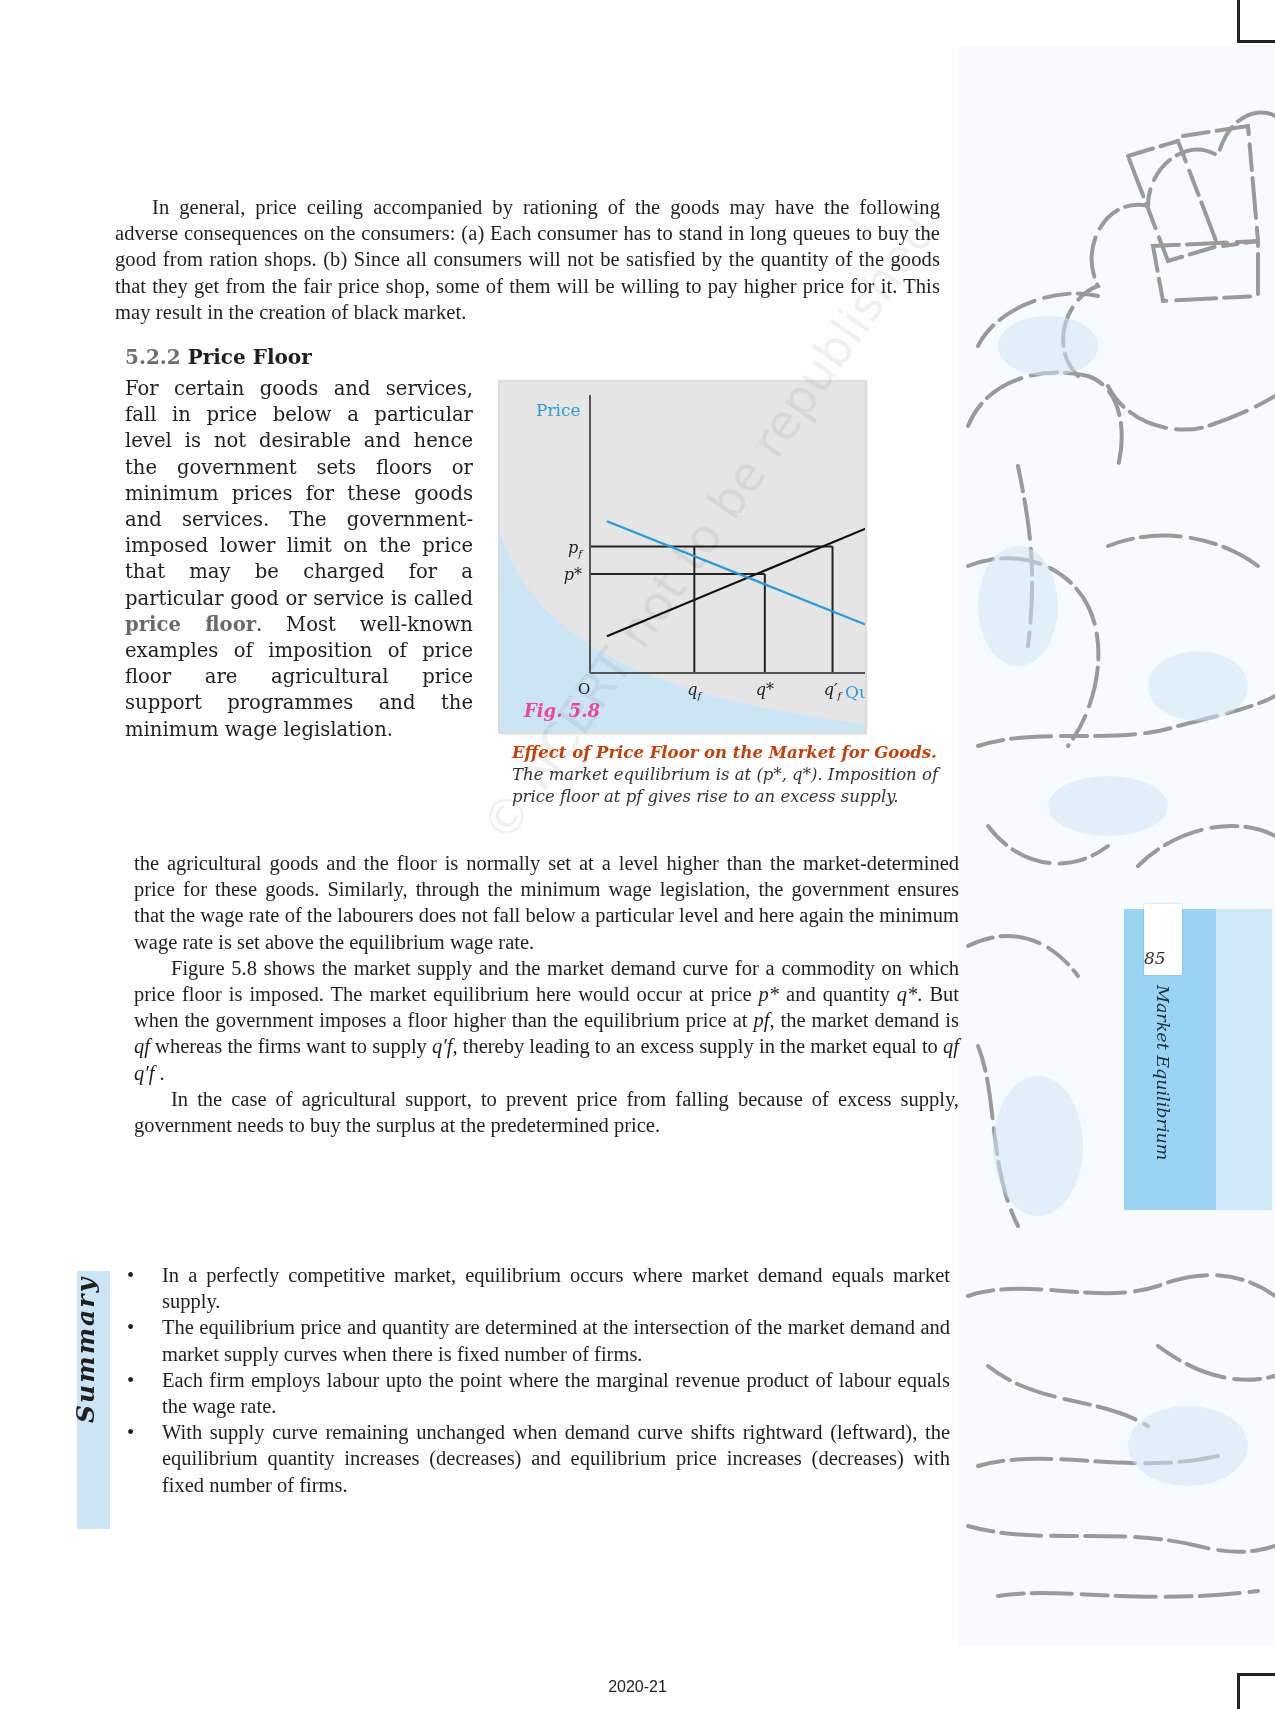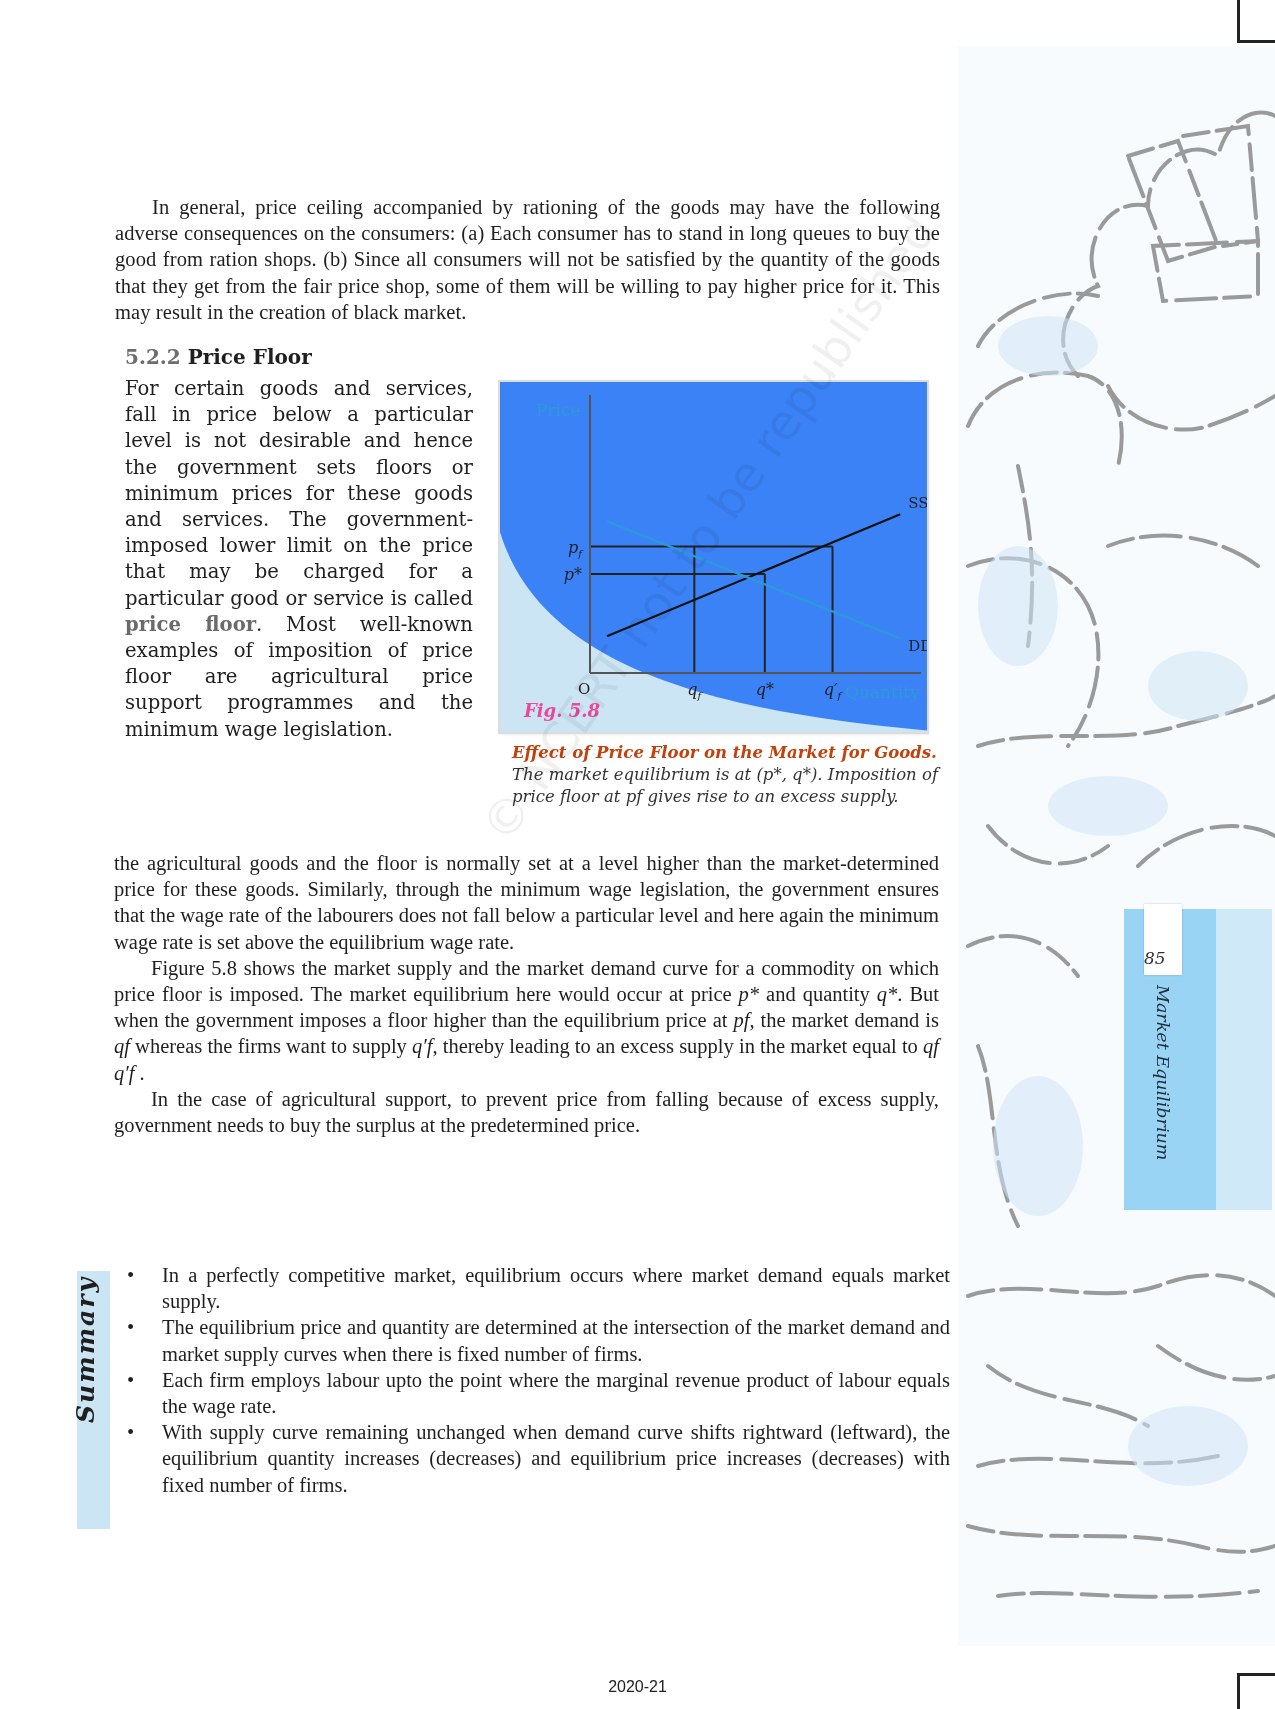--- a/index.html
+++ b/index.html
@@ -17,29 +17,29 @@
   .para p { margin:0; }
 
   .heading { position:absolute; left:125px; top:345px; font-size:20px; font-weight:bold; font-family:"DejaVu Serif", serif; }
   .heading .num { color:#6d6d6d; }
 
   .leftcol { position:absolute; left:125px; top:376px; width:348px; font-size:19.6px; line-height:26.2px;
              text-align:justify; font-family:"DejaVu Serif", serif; }
   .leftcol p { margin:0; }
   .term { font-weight:bold; color:#6a6a6a; }
 
-  .fig-box { position:absolute; left:500px; top:382px; width:427px; height:350px; border-radius:0;
-             box-shadow: 0 0 0 2px #dcdcdc, 1px 2px 3px rgba(0,0,0,0.15); overflow:hidden; background:#3b82f6; }
+  .fig-box { position:absolute; left:500px; top:382px; width:365px; height:350px; border-radius:0;
+             box-shadow: 0 0 0 2px #dcdcdc, 1px 2px 3px rgba(0,0,0,0.15); overflow:hidden; background:#e5e5e5; }
   .fig-box svg { position:absolute; left:0; top:0; }
   .fig-label { position:absolute; left:524px; top:700px; font-size:18px; font-weight:bold; font-style:italic; font-family:"DejaVu Serif", serif; color:#ec4899; }
 
   .caption { position:absolute; left:512px; top:742px; width:440px; font-size:16.5px; line-height:22px; font-style:italic; font-family:"DejaVu Serif", serif; color:#333; }
   .caption .cap-title { font-weight:bold; color:#c2410c;font-style:italic; }
 
-  .fullpara { position:absolute; left:114px; width:825px; font-size:20.5px; line-height:26.2px; text-align:justify; font-family:"Liberation Serif", serif; }
+  .fullpara { position:absolute; left:134px; width:825px; font-size:20.5px; line-height:26.2px; text-align:justify; font-family:"Liberation Serif", serif; }
   .fullpara p { margin:0; }
 
   .watermark { position:absolute; left:470px; top:820px; font-size:48px; color:rgba(0,0,0,0.06);
                transform:rotate(-55deg); transform-origin:left top; font-family:"DejaVu Sans", sans-serif; white-space:nowrap; }
 
   .summary-bar { position:absolute; left:77px; top:1271px; width:33px; height:258px; background:#cce5f4; }
   .summary-label { position:absolute; left:41px; top:1276px; width:30px; height:120px; }
   .summary-label span { position:absolute; left:30px; top:0; transform:rotate(-90deg) translateX(-100%); transform-origin:left top;
                         font-size:25px; font-weight:bold; font-style:italic; font-family:"DejaVu Serif", serif; letter-spacing:2px; white-space:nowrap; }
   .summary-list { position:absolute; left:125px; top:1262px; width:825px; margin:0; padding:0; list-style:none;

